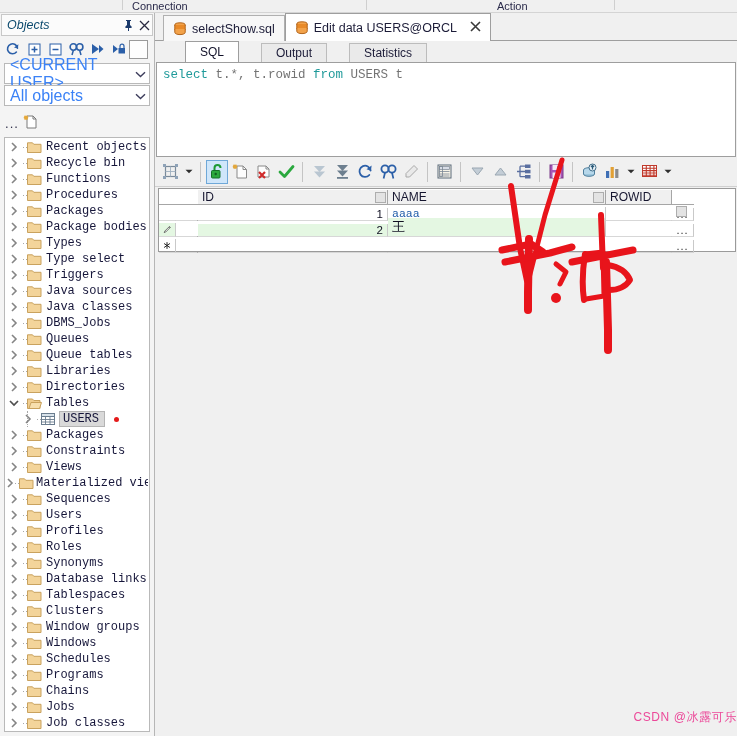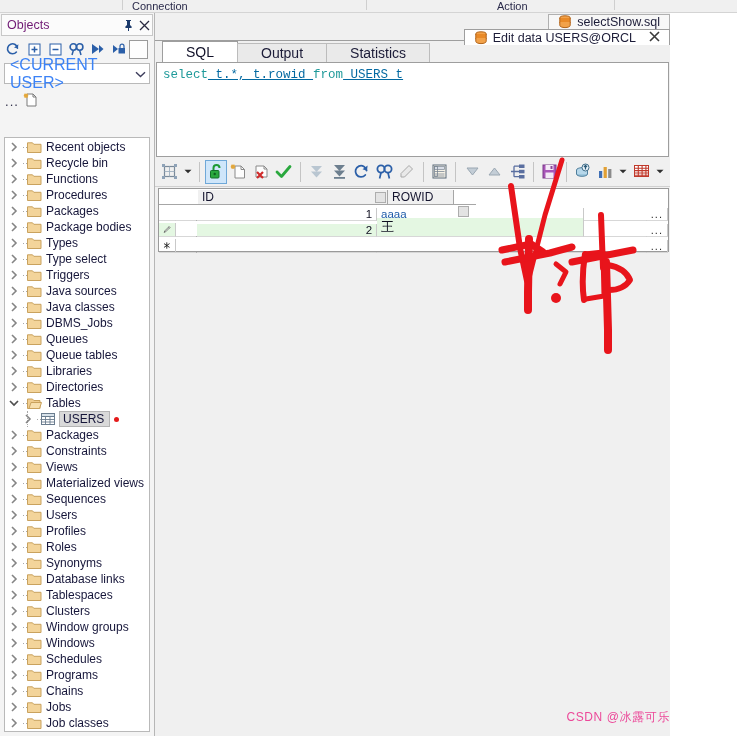--- a/index.html
+++ b/index.html
@@ -5,21 +5,21 @@
   * { box-sizing: border-box; }
   html, body {
     margin: 0; padding: 0;
     width: 737px; height: 736px;
     overflow: hidden;
     background: #ffffff;
     font-family: "Liberation Sans", sans-serif;
     font-size: 12px;
     color: #1a1a2e;
   }
-  #app { position: relative; width: 670px; height: 736px; }
+  #app { position: relative; width: 737px; height: 736px; }
 
   
   .top-strip {
     position: absolute; left: 0; top: 0; width: 737px; height: 13px;
     background: #f0f0f0; border-bottom: 1px solid #d4d4d4;
     overflow: hidden;
   }
   .top-strip .grp-label {
     position: absolute; bottom: 0px; font-size: 11px; color: #2a2a4a;
     line-height: 11px;
@@ -35,21 +35,21 @@
     border-right: 1px solid #b6b6b6;
   }
   .panel-header {
     position: relative;
     height: 22px; margin: 1px 1px 0 1px;
     background: #fbfbfb;
     border: 1px solid #c8c8c8;
     display: flex; align-items: center;
   }
   .panel-header .title {
-    font-size: 12.5px; color: #701a75; padding-left: 5px; flex: 1;
+    font-size: 12.5px; color: #0c4a6e; padding-left: 5px; flex: 1; font-style: italic;
   }
   .panel-header .hdr-ico {
     width: 16px; height: 18px; display: flex; align-items: center; justify-content: center;
     color: #1b3a6b;
   }
   .panel-toolbar {
     height: 26px; display: flex; align-items: center; gap: 3px;
     padding: 0 4px; position: relative;
   }
   .tb-ico {
@@ -92,21 +92,21 @@
     font-size: 12px; color: #16163a; white-space: nowrap;
     position: relative;
   }
   .tnode .arrow {
     width: 16px; text-align: center; color: #7d7d7d; font-size: 9px;
     display: flex; align-items: center; justify-content: center;
   }
   .tnode .arrow svg { display:block; }
   .tnode .dotted { width: 5px; color: #9b9b9b; font-size: 9px; }
   .tnode .ficon { width: 17px; display: flex; align-items: center; }
-  .tnode .lbl { padding-left: 2px; }
+  .tnode .lbl { padding-left: 2px; font-family: Liberation Mono, monospace; }
   .tnode.indent { padding-left: 14px; }
   .tnode.sel .lbl {
     background: #d9d9d9; border: 1px solid #b4b4b4; padding: 0 5px 0 3px;
     margin-left: 1px;
   }
   .red-dot {
     position: absolute; left: 108px; width: 5px; height: 5px;
     background: #e41a1a; border-radius: 50%;
   }
   .vline {
@@ -120,58 +120,59 @@
   
   .right {
     position: absolute; left: 155px; top: 13px; right: 0; bottom: 0;
     background: #f0f0f0;
   }
 
   
   .doc-tabs {
     position: relative; height: 28px; background: #f0f0f0;
     border-bottom: 1px solid #9e9e9e;
-    display: flex; align-items: flex-end; padding-left: 8px; flex-direction: column;
+    display: flex; align-items: flex-end; padding-left: 8px;
   }
   .doc-tab {
     height: 26px; display: flex; align-items: center; gap: 5px;
     padding: 0 9px; background: #f7f7f7;
     border: 1px solid #b0b0b0; border-bottom: none;
     font-size: 12.5px; color: #1c1c38;
     position: relative; top: 1px;
   }
   .doc-tab.active {
     background: #ffffff; height: 28px; top: 1px; z-index: 2;
     border-color: #9e9e9e;
   }
   .doc-tab .closex { margin-left: 8px; color: #3a3a3a; font-size: 13px; font-weight: 600; }
 
   
   .inner-tabs {
     height: 21px; display: flex; align-items: flex-end;
     background: #f0f0f0; padding-left: 7px;
   }
   .itab {
-    height: 19px; padding: 0 23px; font-size: 14px; color: #1c1c38;
+    height: 19px; padding: 0 14px; font-size: 12px; color: #1c1c38;
     display: flex; align-items: center;
     border: 1px solid #bcbcbc; border-bottom: none; background: #eaeaea;
     margin-right: -1px;
+    margin-left: 23px;
   }
   .itab.active { background: #ffffff; border-color: #9e9e9e; height: 21px; color: #101028; }
 
   
   .sql-editor {
     position: relative; height: 95px; margin: 0 1px;
     background: #ffffff; border: 1px solid #9e9e9e;
     padding: 5px 6px;
     font-family: "Liberation Mono", "DejaVu Sans Mono", monospace;
     font-size: 12.5px;
   }
   .kw { color: #1f9a9a; }
-  .idf { color: #0369a1; text-decoration: underline; }
+  .idf { color: #737373; }
 
   
   .grid-toolbar {
     height: 30px; display: flex; align-items: center;
     padding: 0 4px; background: #f0f0f0; gap: 1px;
     border-bottom: 1px solid #d0d0d0;
   }
   .gt-btn {
     width: 22px; height: 24px; display: flex; align-items: center; justify-content: center;
   }
@@ -204,21 +205,21 @@
   .gc.num { justify-content: flex-end; }
   .gc.sel-hdr { background: #e9e9e9; border-right: 1px solid #8a8a8a; }
   .gc.dots-cell { justify-content: center; color: #2d2d2d; letter-spacing: 1px; font-size: 11px; }
   .row-green { background: #e4f7e2; }
   .cw-ind { width: 17px; }
   .cw-sel { width: 22px; }
   .cw-id  { width: 190px; }
   .cw-name{ width: 218px; }
   .cw-rowid { width: 66px; }
   .cw-end { width: 22px; }
-  .aaa-txt { color: #1d5aa8; }
+  .aaa-txt { color: #1d5aa8; font-family: Liberation Mono, monospace; }
 
   
   .ink { position: absolute; left: 0; top: 0; pointer-events: none; }
 
   
   .watermark {
     position: absolute; right: 0; bottom: 10px;
     font-size: 12px; color: #ec4899; letter-spacing: .6px;
   }
 </style>
@@ -295,20 +296,28 @@
 
     <div class="combo">
       <div class="val">&lt;CURRENT USER&gt;</div>
       <div class="chev">
         <svg width="11" height="7" viewBox="0 0 11 7">
             <path d="M1 1.3 L5.5 5.6 L10 1.3" fill="none" stroke="#3d3d5c" stroke-width="1.4"></path>
           </svg>
       </div>
     </div>
 
+    <div class="combo">
+      <div class="val">All objects</div>
+      <div class="chev">
+        <svg width="11" height="7" viewBox="0 0 11 7">
+            <path d="M1 1.3 L5.5 5.6 L10 1.3" fill="none" stroke="#3d3d5c" stroke-width="1.4"></path>
+          </svg>
+      </div>
+    </div>
 
     <div class="filter-row">
       <div class="dots">...</div>
       <div class="newfile-ico">
         <svg width="15" height="16" viewBox="0 0 15 16">
             <path d="M4 2h6l3 3v9H4z" fill="#fff" stroke="#7a7a7a"></path>
             <path d="M10 2v3h3" fill="none" stroke="#7a7a7a"></path>
             <path d="M3 1.5 L3 6 M0.8 3.7 L5.2 3.7 M1.3 1.8 L4.7 5.4 M4.7 1.8 L1.3 5.4" stroke="#e5a83a" stroke-width="1.2"></path>
           </svg>
       </div>
@@ -1030,20 +1039,24 @@
 
     <div class="grid-wrap">
 
       <div class="grid-row">
         <div class="gh cw-ind"></div>
         <div class="gh cw-sel"></div>
         <div class="gh cw-id">
           <span>ID</span>
           <span class="grip"></span>
         </div>
+        <div class="gh cw-name">
+          <span>NAME</span>
+          <span class="grip"></span>
+        </div>
         <div class="gh cw-rowid">
           <span>ROWID</span>
         </div>
         <div class="gh cw-end">
           <span class="grip" style="right:6px"></span>
         </div>
       </div>
       <div id="grid-body">
           <div class="grid-row">
             <div class="gc cw-ind" style="justify-content: center;"></div>

